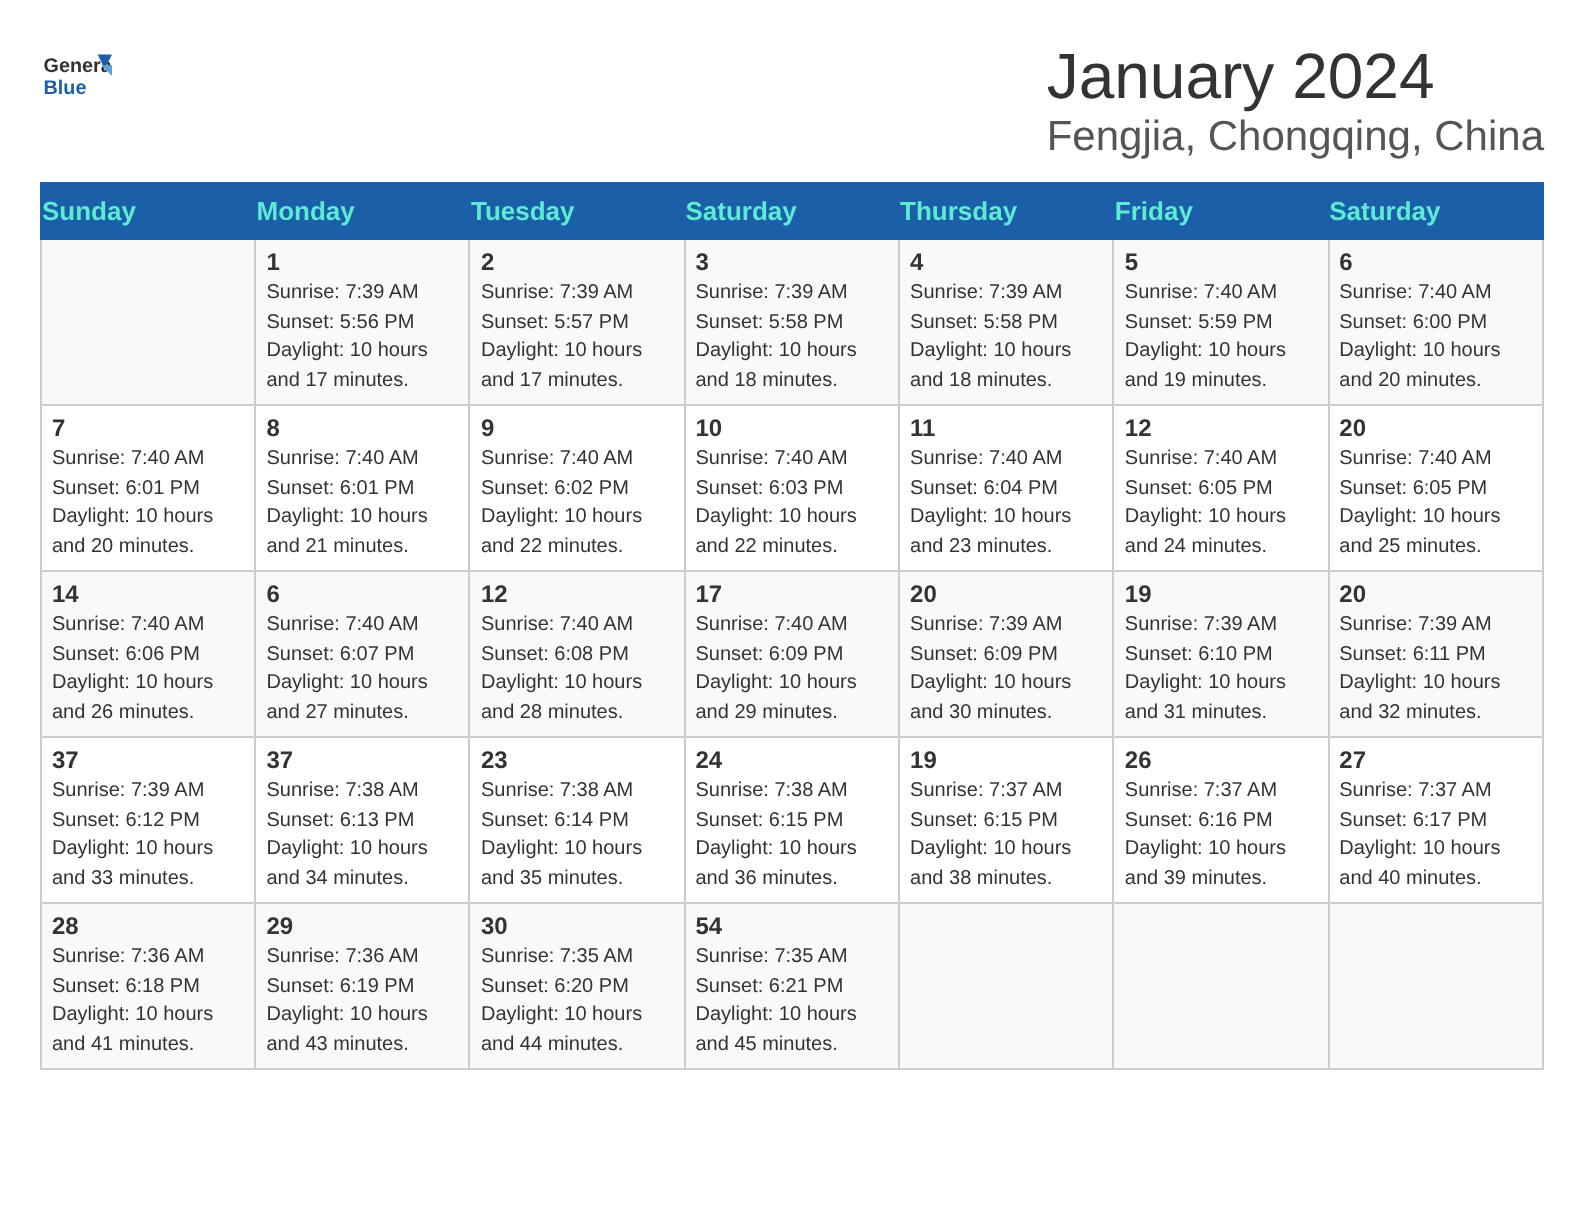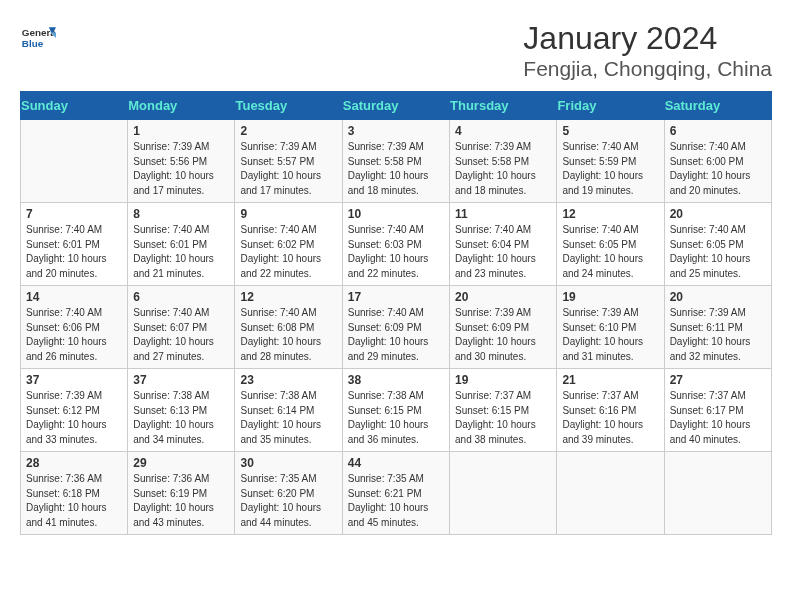--- a/index.html
+++ b/index.html
@@ -275,35 +275,35 @@
 and 34 minutes.</div>
         </td>
         <td>
           <span class="day-number">23</span>
           <div class="day-info" style="white-space: pre-line;">Sunrise: 7:38 AM
 Sunset: 6:14 PM
 Daylight: 10 hours
 and 35 minutes.</div>
         </td>
         <td>
-          <span class="day-number">38</span>
+          <span class="day-number">24</span>
           <div class="day-info" style="white-space: pre-line;">Sunrise: 7:38 AM
 Sunset: 6:15 PM
 Daylight: 10 hours
 and 36 minutes.</div>
         </td>
         <td>
           <span class="day-number">19</span>
           <div class="day-info" style="white-space: pre-line;">Sunrise: 7:37 AM
 Sunset: 6:15 PM
 Daylight: 10 hours
 and 38 minutes.</div>
         </td>
         <td>
-          <span class="day-number">21</span>
+          <span class="day-number">26</span>
           <div class="day-info" style="white-space: pre-line;">Sunrise: 7:37 AM
 Sunset: 6:16 PM
 Daylight: 10 hours
 and 39 minutes.</div>
         </td>
         <td>
           <span class="day-number">27</span>
           <div class="day-info" style="white-space: pre-line;">Sunrise: 7:37 AM
 Sunset: 6:17 PM
 Daylight: 10 hours
@@ -326,21 +326,21 @@
 and 43 minutes.</div>
         </td>
         <td>
           <span class="day-number">30</span>
           <div class="day-info" style="white-space: pre-line;">Sunrise: 7:35 AM
 Sunset: 6:20 PM
 Daylight: 10 hours
 and 44 minutes.</div>
         </td>
         <td>
-          <span class="day-number">44</span>
+          <span class="day-number">54</span>
           <div class="day-info" style="white-space: pre-line;">Sunrise: 7:35 AM
 Sunset: 6:21 PM
 Daylight: 10 hours
 and 45 minutes.</div>
         </td>
         <td class="empty"></td>
         <td class="empty"></td>
         <td class="empty"></td>
       </tr>
     </tbody>

